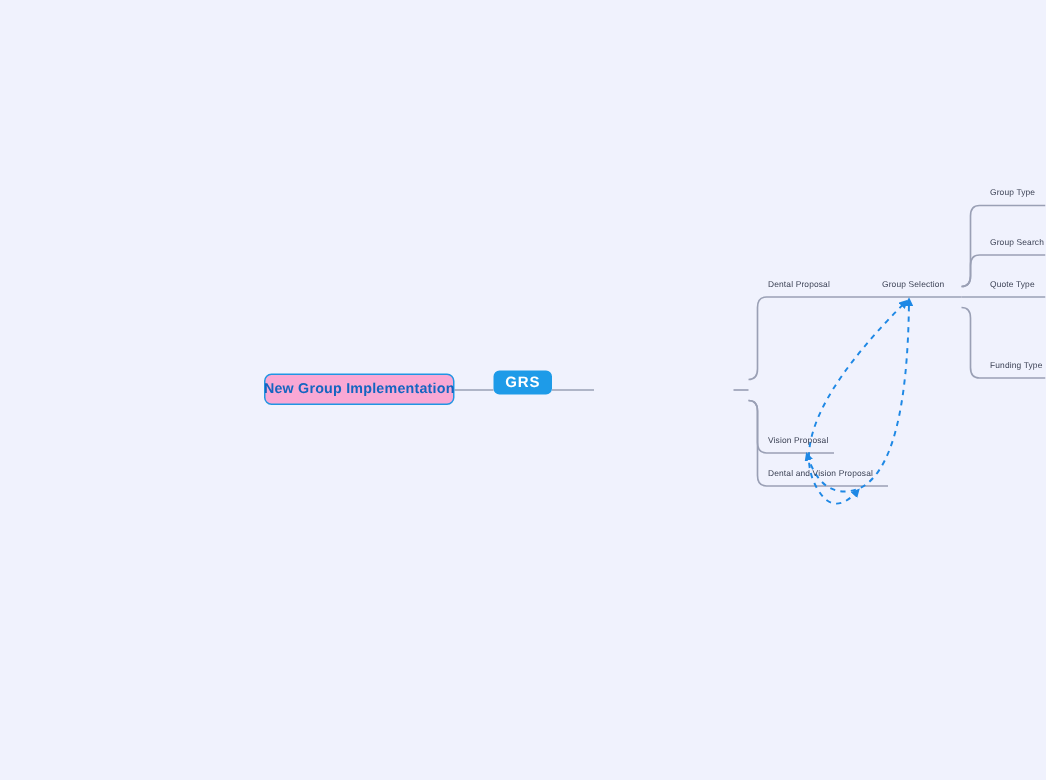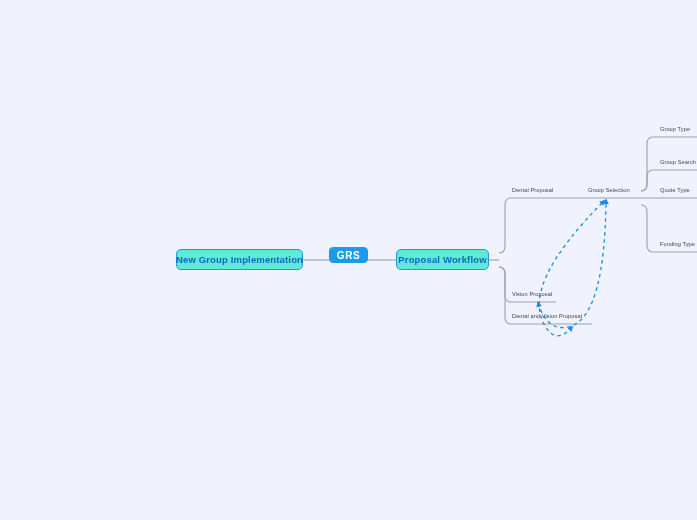--- a/index.html
+++ b/index.html
@@ -34,21 +34,21 @@
     box-sizing: border-box;
     display: flex;
     align-items: center;
     justify-content: center;
     white-space: nowrap;
   }
   
   .node-box {
     border: 1.4px solid #2196e3;
     border-radius: 5px;
-    background: #5eead4;
+    background: #f9a8d4;
     color: #1565c0;
     font-weight: bold;
     font-size: 9.5px;
     letter-spacing: 0.15px;
     padding: 0 9px;
     height: 21px;
   }
   .node-box.accent {
     background: #1e9be8;
     border-color: #1e9be8;
@@ -105,23 +105,20 @@
   </svg>
 
   <div class="node node-box" style="left:176px; top:249px; width:127px;">
     <span>New Group Implementation</span>
   </div>
 
   <div class="node node-box accent" style="left:329px; top:247px; width:39px;">
     <span>GRS</span>
   </div>
 
-  <div class="node node-box" style="left:396px; top:249px; width:93px;">
-    <span>Proposal Workflow</span>
-  </div>
 
   <div class="node node-sub" style="left:511px; top:186px; width:90px;">
     <span>Dental Proposal</span>
   </div>
 
   <div class="node node-sub" style="left:511px; top:290px; width:90px;">
     <span>Vision Proposal</span>
   </div>
 
   <div class="node node-sub" style="left:511px; top:312px; width:90px;">

